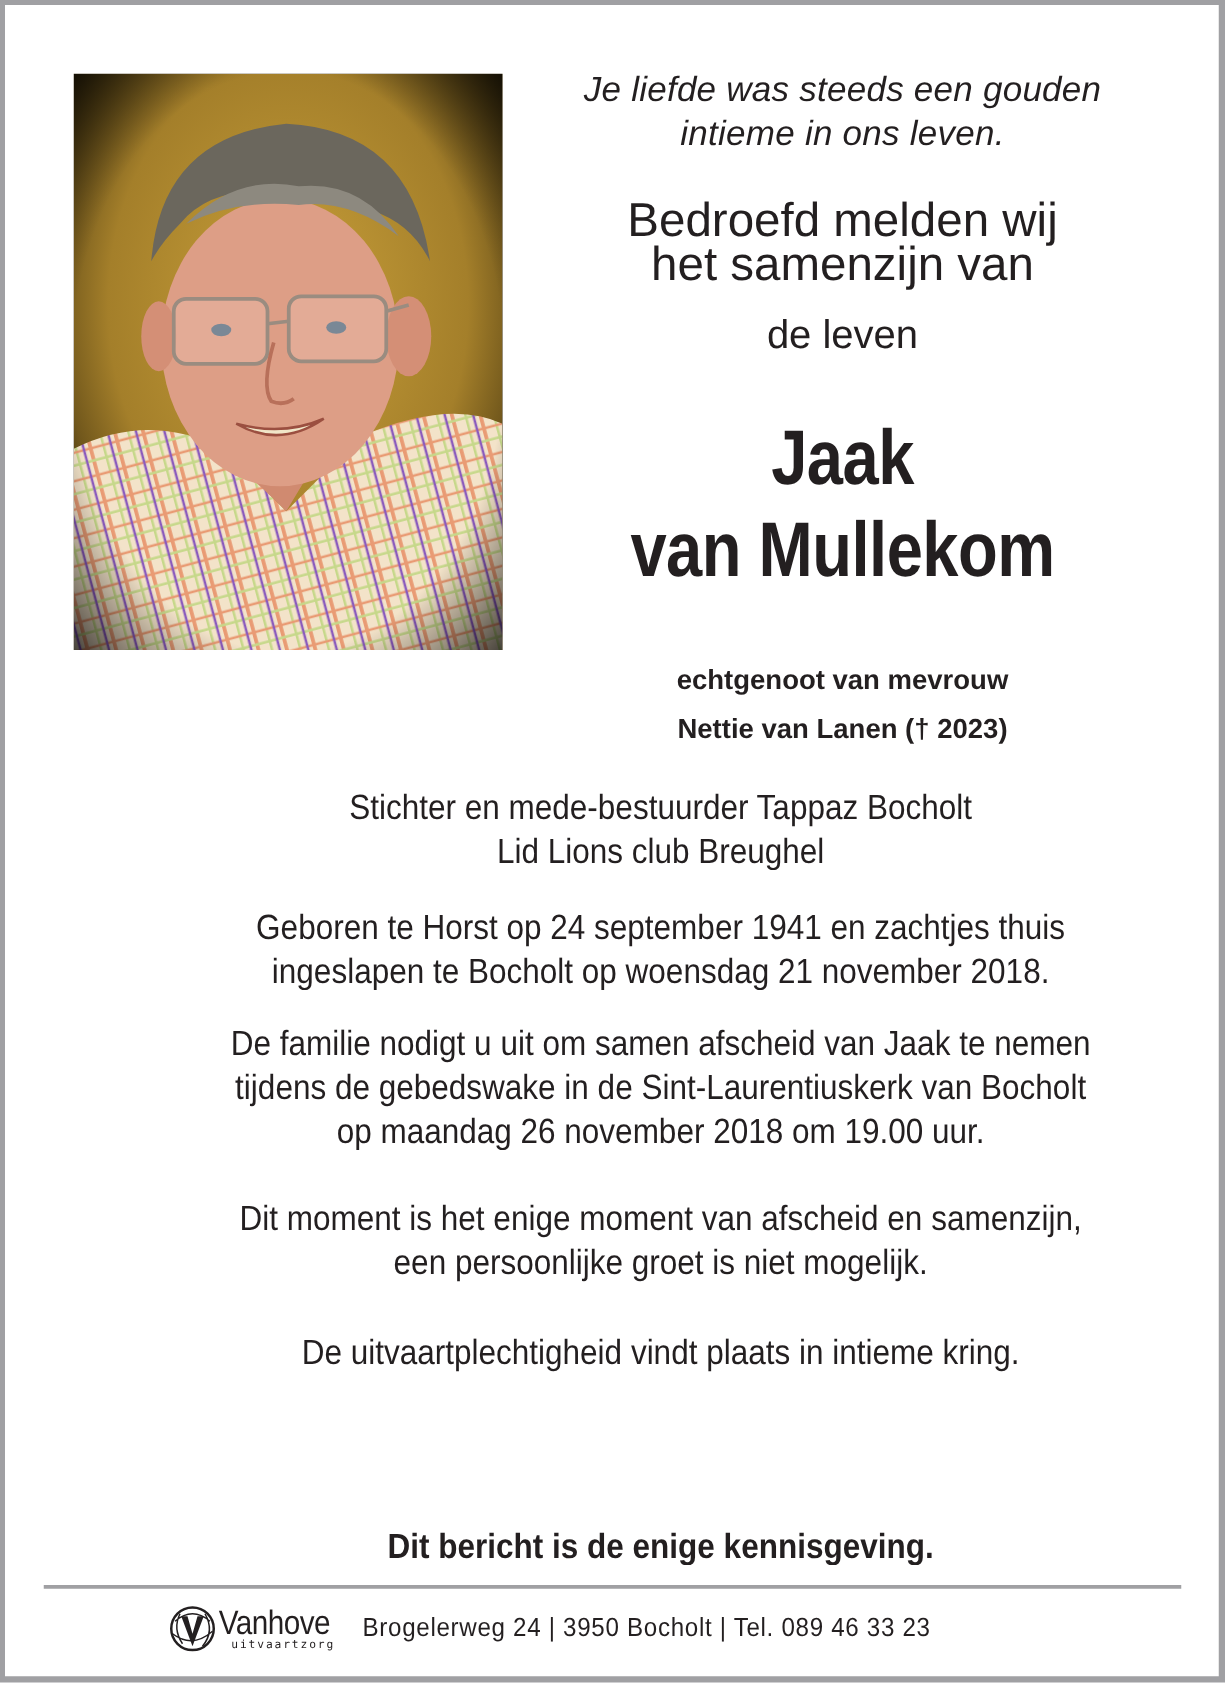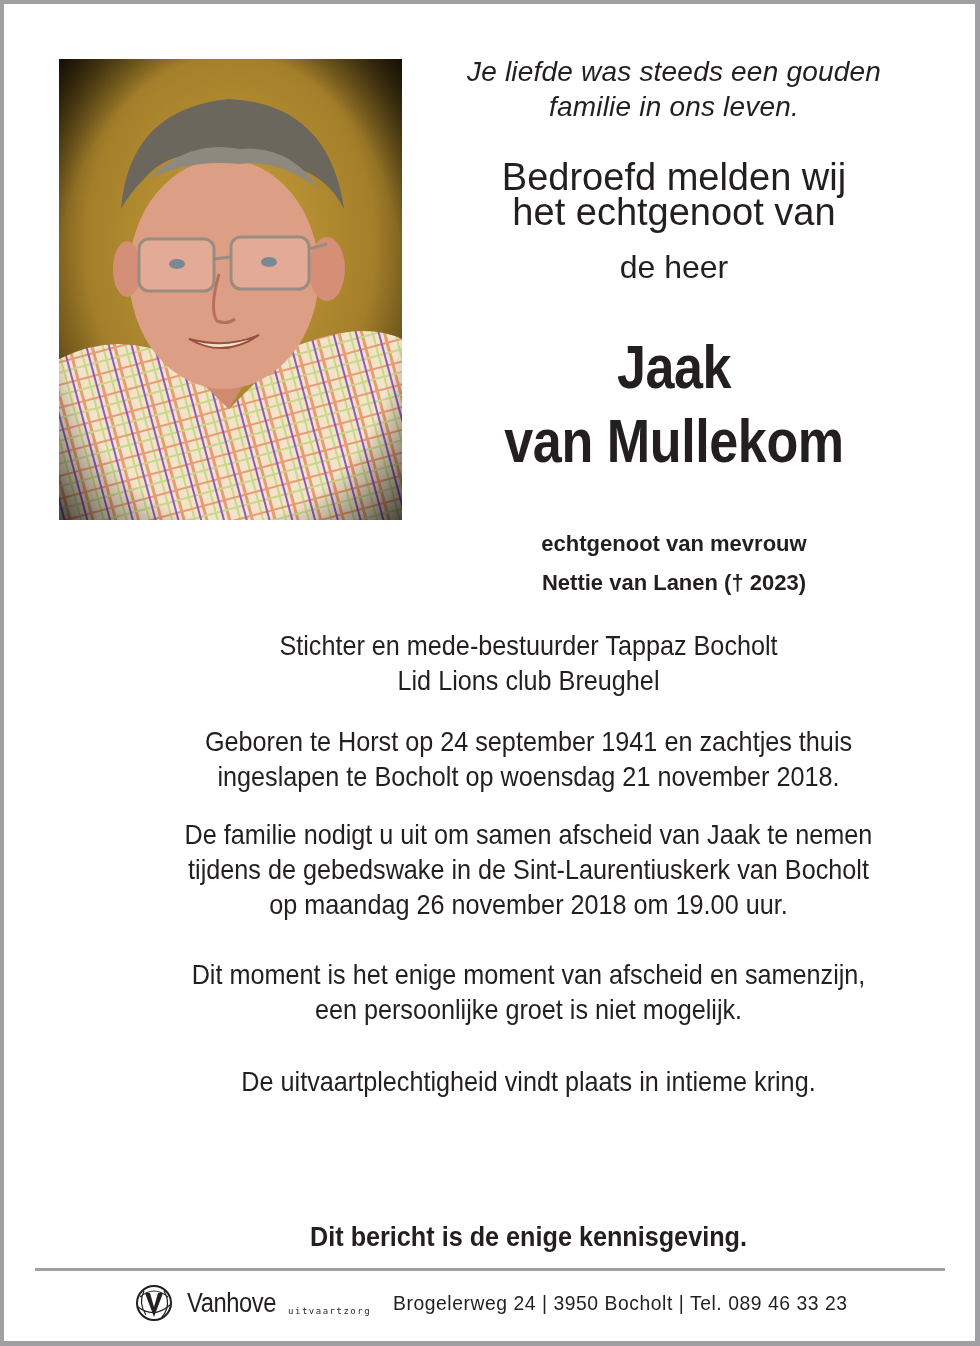--- a/index.html
+++ b/index.html
@@ -56,21 +56,21 @@
     .divider {
       position: absolute; left: 31px; top: 1264px; width: 910px; height: 3px;
       background: #a0a0a3;
     }
     .footer {
       position: absolute; left: 130px; top: 1274px; height: 50px;
       display: flex; align-items: center;
     }
     .logo { display: flex; align-items: center; margin-right: 14px; }
     .logo-mark { width: 40px; height: 40px; }
-    .logo-text { display: flex; flex-direction: row; align-items: flex-end; margin-left: 13px; }
+    .logo-text { display: flex; flex-direction: column; align-items: flex-end; margin-left: 1px; }
     .logo-name { font-size: 27px; line-height: 26px; letter-spacing: -0.5px; transform: scaleX(0.88); transform-origin: left; }
     .logo-sub { font-size: 9px; letter-spacing: 1.5px; line-height: 10px; font-family: "DejaVu Sans Mono", monospace; margin-right: 8px; }
     .footer-info { font-size: 21px; letter-spacing: 0.6px; transform: scaleX(0.92); transform-origin: left; white-space: nowrap; }
   </style>
 </head>
 <body>
 
 <div class="card">
 
   <div class="photo">
@@ -119,27 +119,27 @@
       <path d="M160 215 Q150 250 158 262 Q168 266 176 260" fill="none" stroke="#b8705a" stroke-width="3"></path>
 
       <path d="M130 280 Q165 300 200 276 Q168 290 130 280 Z" fill="#f1e6c8" stroke="#9b4f40" stroke-width="2"></path>
       <rect width="343" height="461" fill="url(#vig)"></rect>
     </svg>
   </div>
 
   <div class="right-col">
     <div class="txt quote">
       <span style="display:block">Je liefde was steeds een gouden</span>
-      <span style="display:block">familie in ons leven.</span>
+      <span style="display:block">intieme in ons leven.</span>
     </div>
     <div class="txt announce">
       <span style="display:block">Bedroefd melden wij</span>
-      <span style="display:block">het echtgenoot van</span>
+      <span style="display:block">het samenzijn van</span>
     </div>
-    <div class="txt honorific">de heer</div>
+    <div class="txt honorific">de leven</div>
     <div class="txt name">
       <span style="display:block">Jaak</span>
       <span style="display:block">van Mullekom</span>
     </div>
     <div class="txt spouse">
       <span style="display:block">echtgenoot van mevrouw</span>
       <span style="display:block">Nettie van Lanen († 2023)</span>
     </div>
   </div>
 

